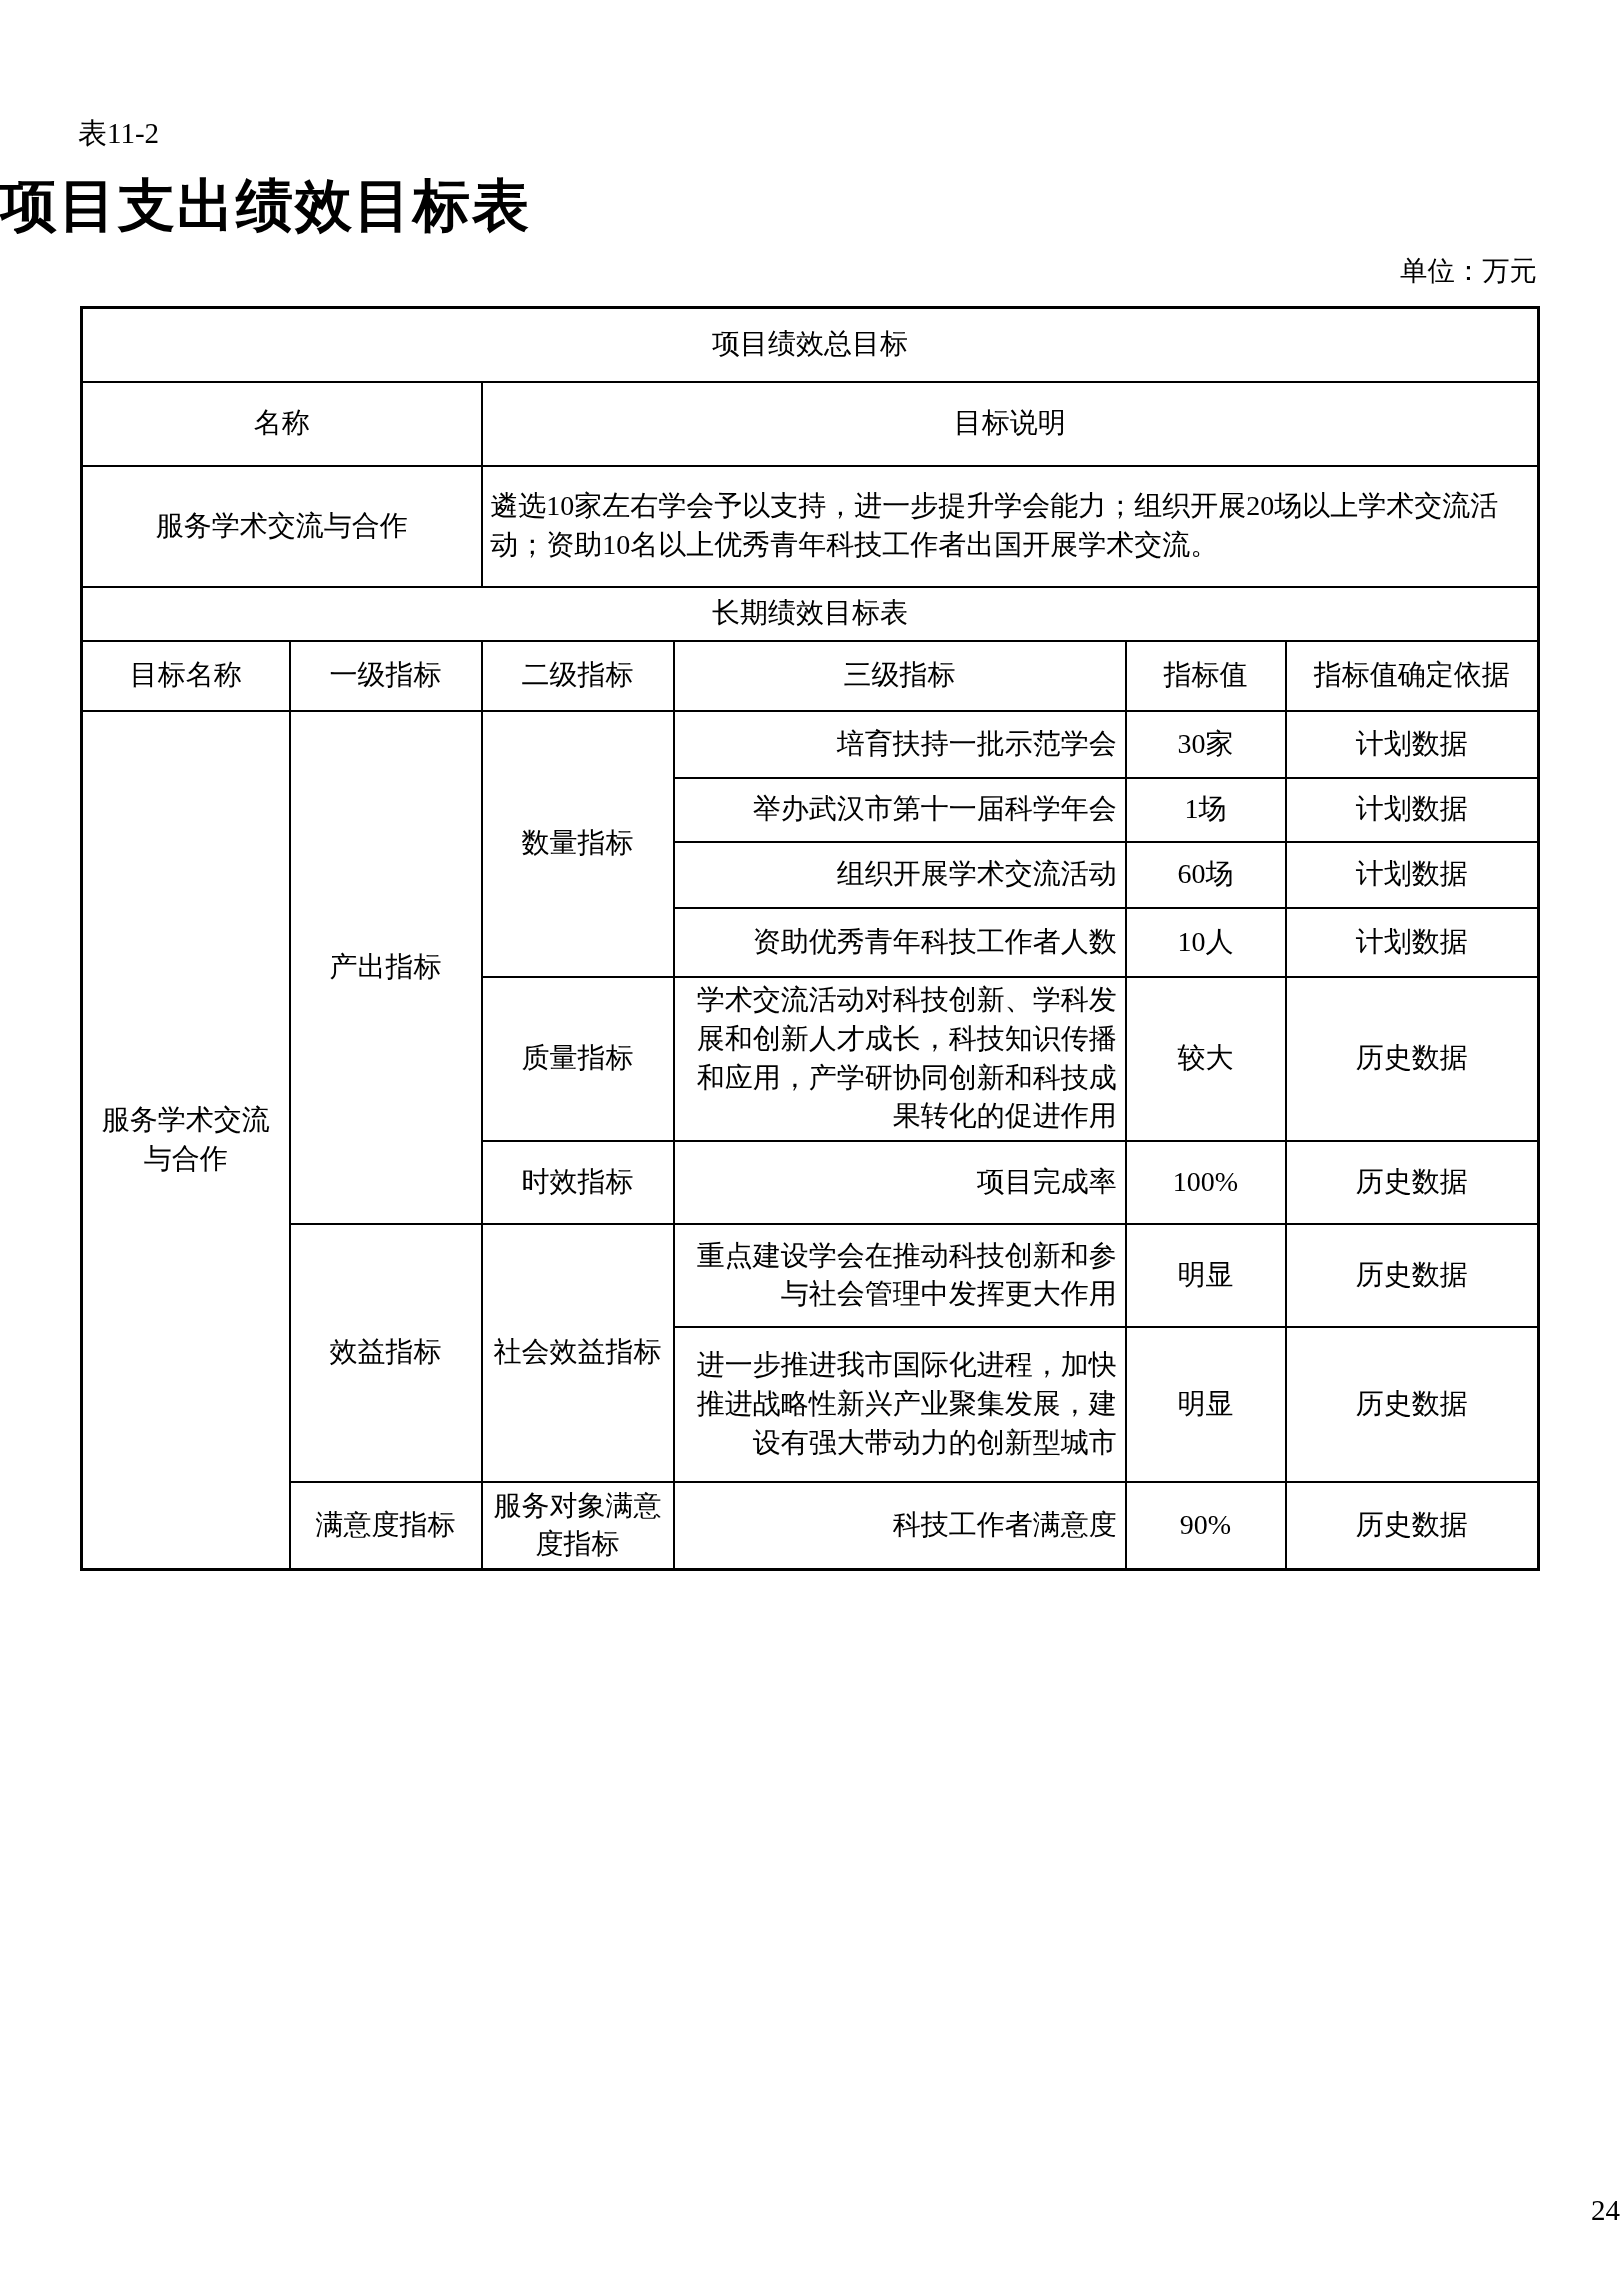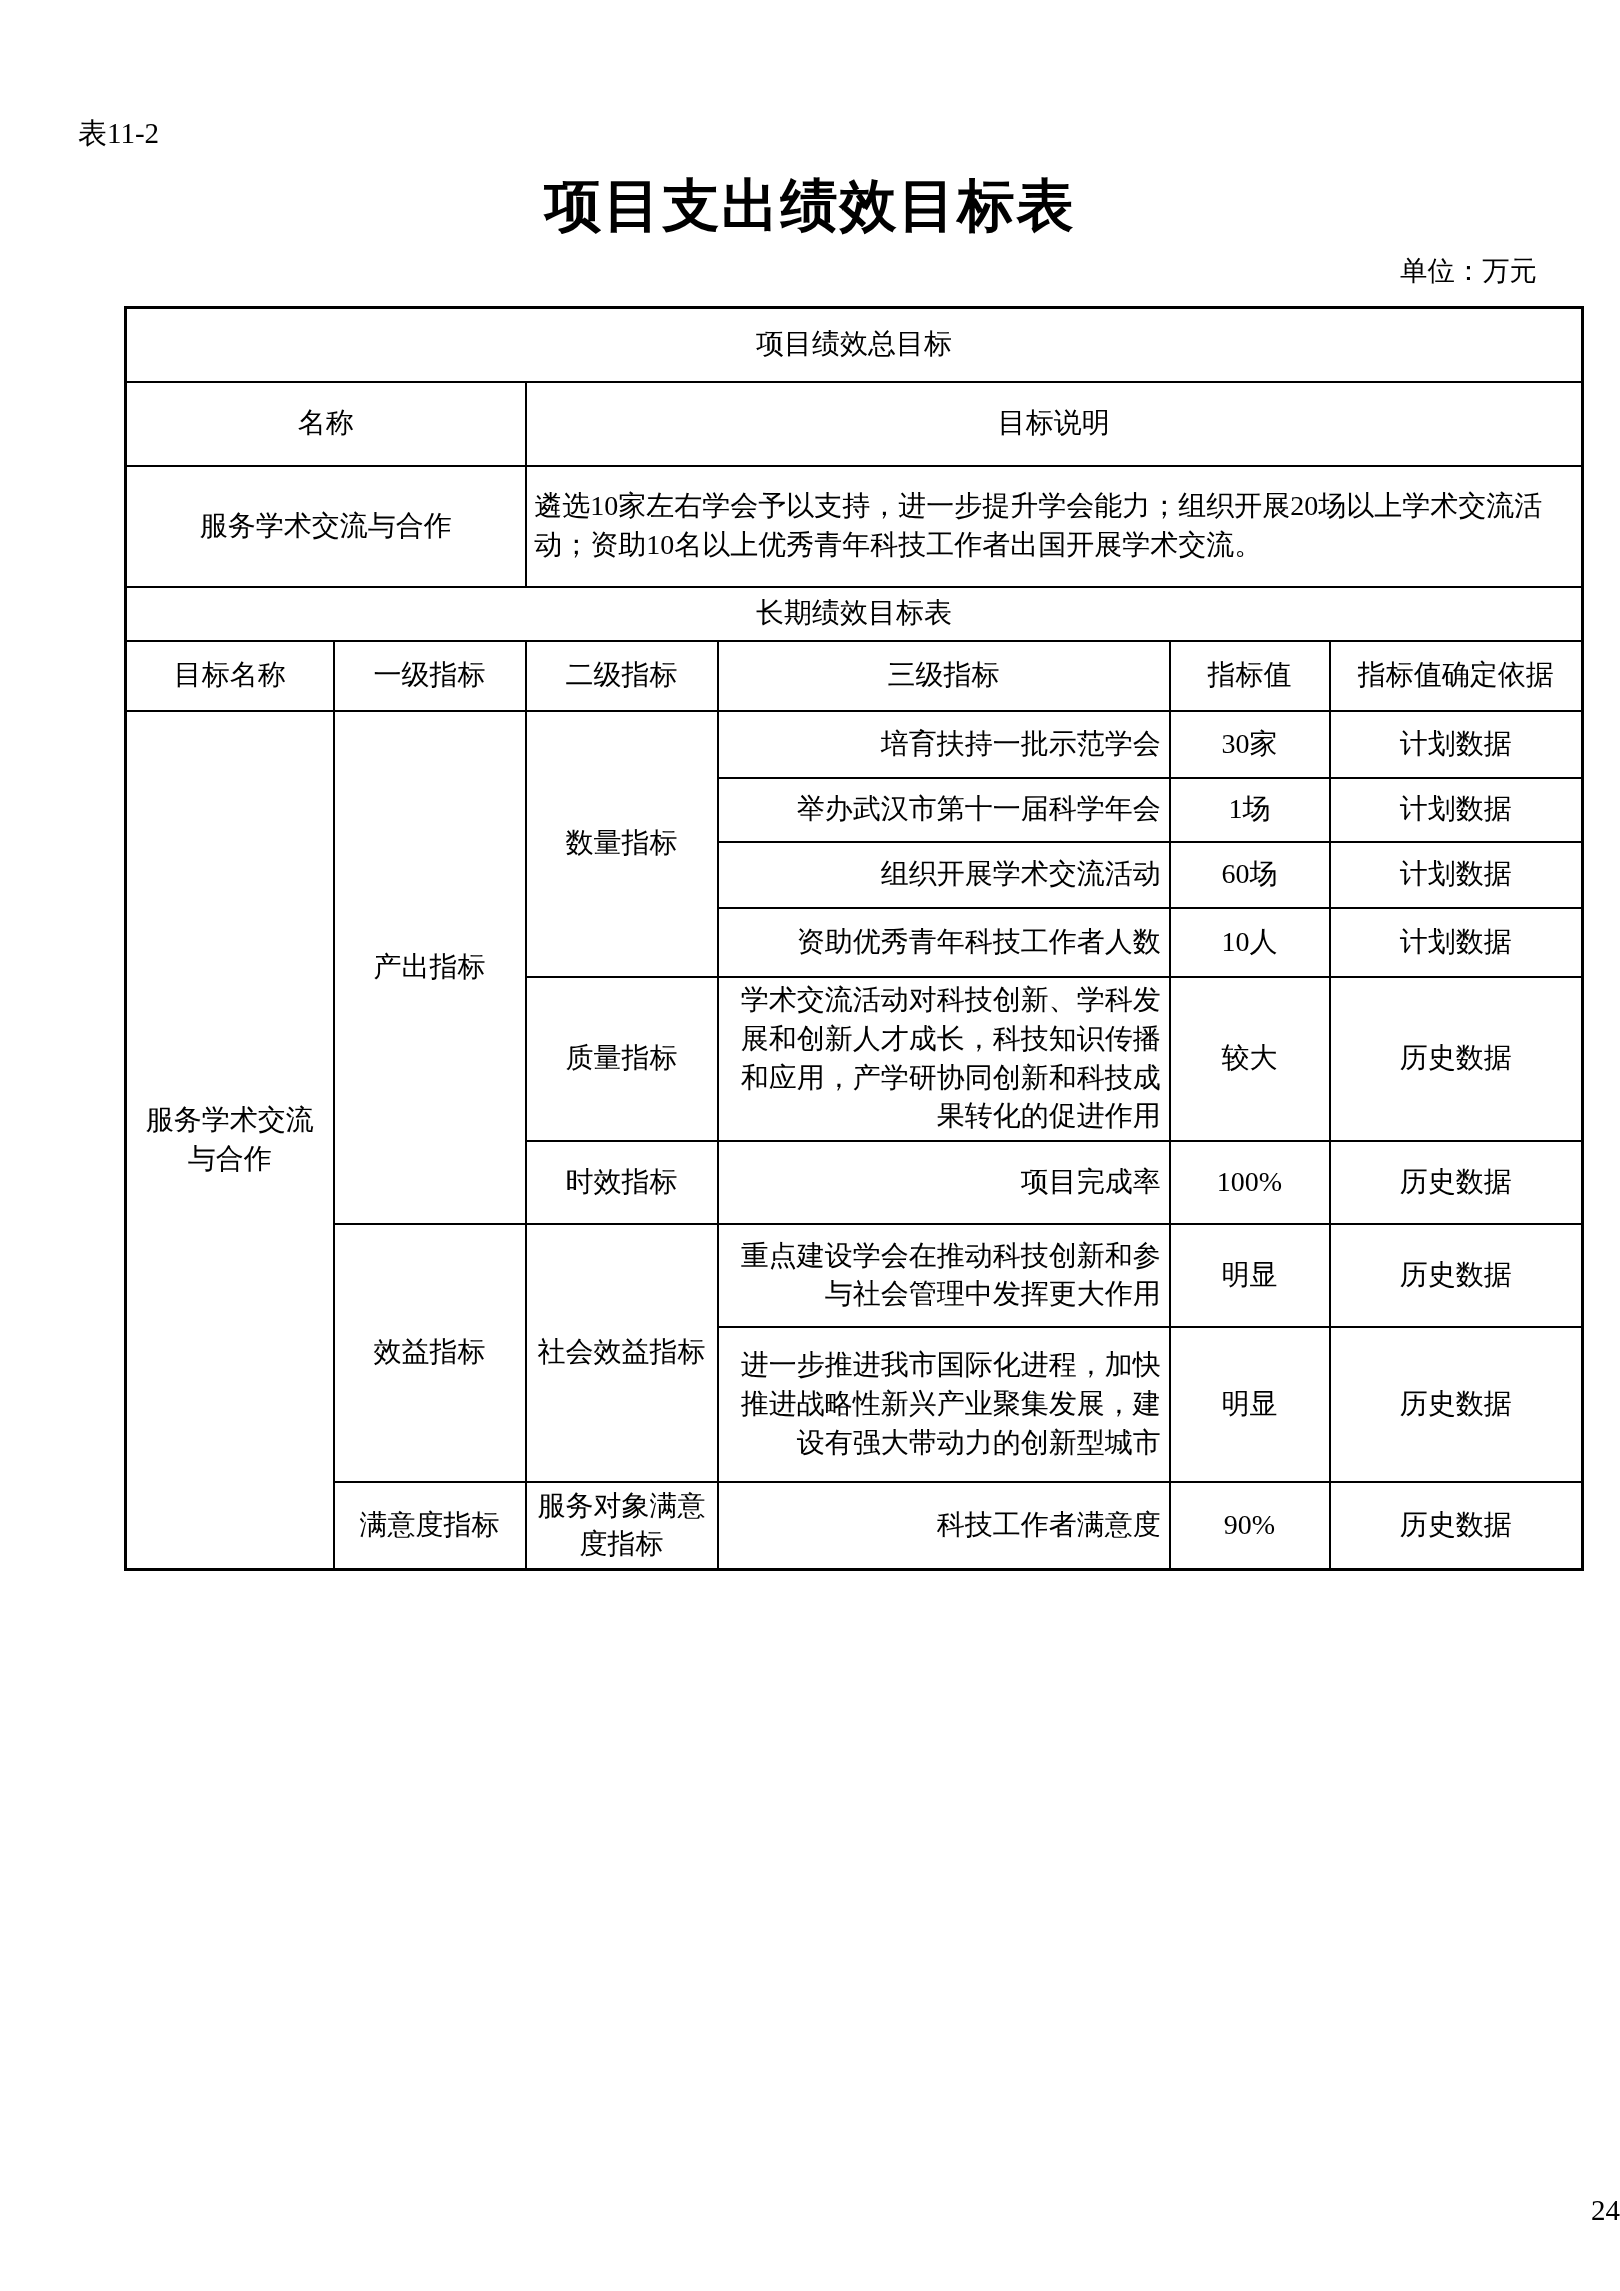--- a/index.html
+++ b/index.html
@@ -14,40 +14,38 @@
   .table-label {
     position: absolute;
     left: 78px; top: 116px;
     font-size: 29px;
     line-height: 1.2;
   }
   .doc-title {
     position: absolute;
     left: 0; right: 0; top: 173px;
     margin: 0;
-    text-align: center;
     font-size: 57px;
     font-weight: bold;
     letter-spacing: 2px;
     line-height: 1.15;
   }
   .unit-label {
     position: absolute;
     right: 83px; top: 253px;
     font-size: 27.4px;
   }
   table.perf-table {
     position: absolute;
     left: 80px; top: 306px;
     width: 1457px;
     border-collapse: collapse;
     table-layout: fixed;
     border: 3.9px solid #000;
     font-size: 28px;
-    margin-left: 44px;
   }
   table.perf-table td {
     border: 2.9px solid #000;
     padding: 3.9px 7.8px;
     line-height: 1.38;
     vertical-align: middle;
     word-break: break-word;
   }
   td.center { text-align: center; }
   td.goal-span { padding: 3.9px 13.7px; text-align: center; }

